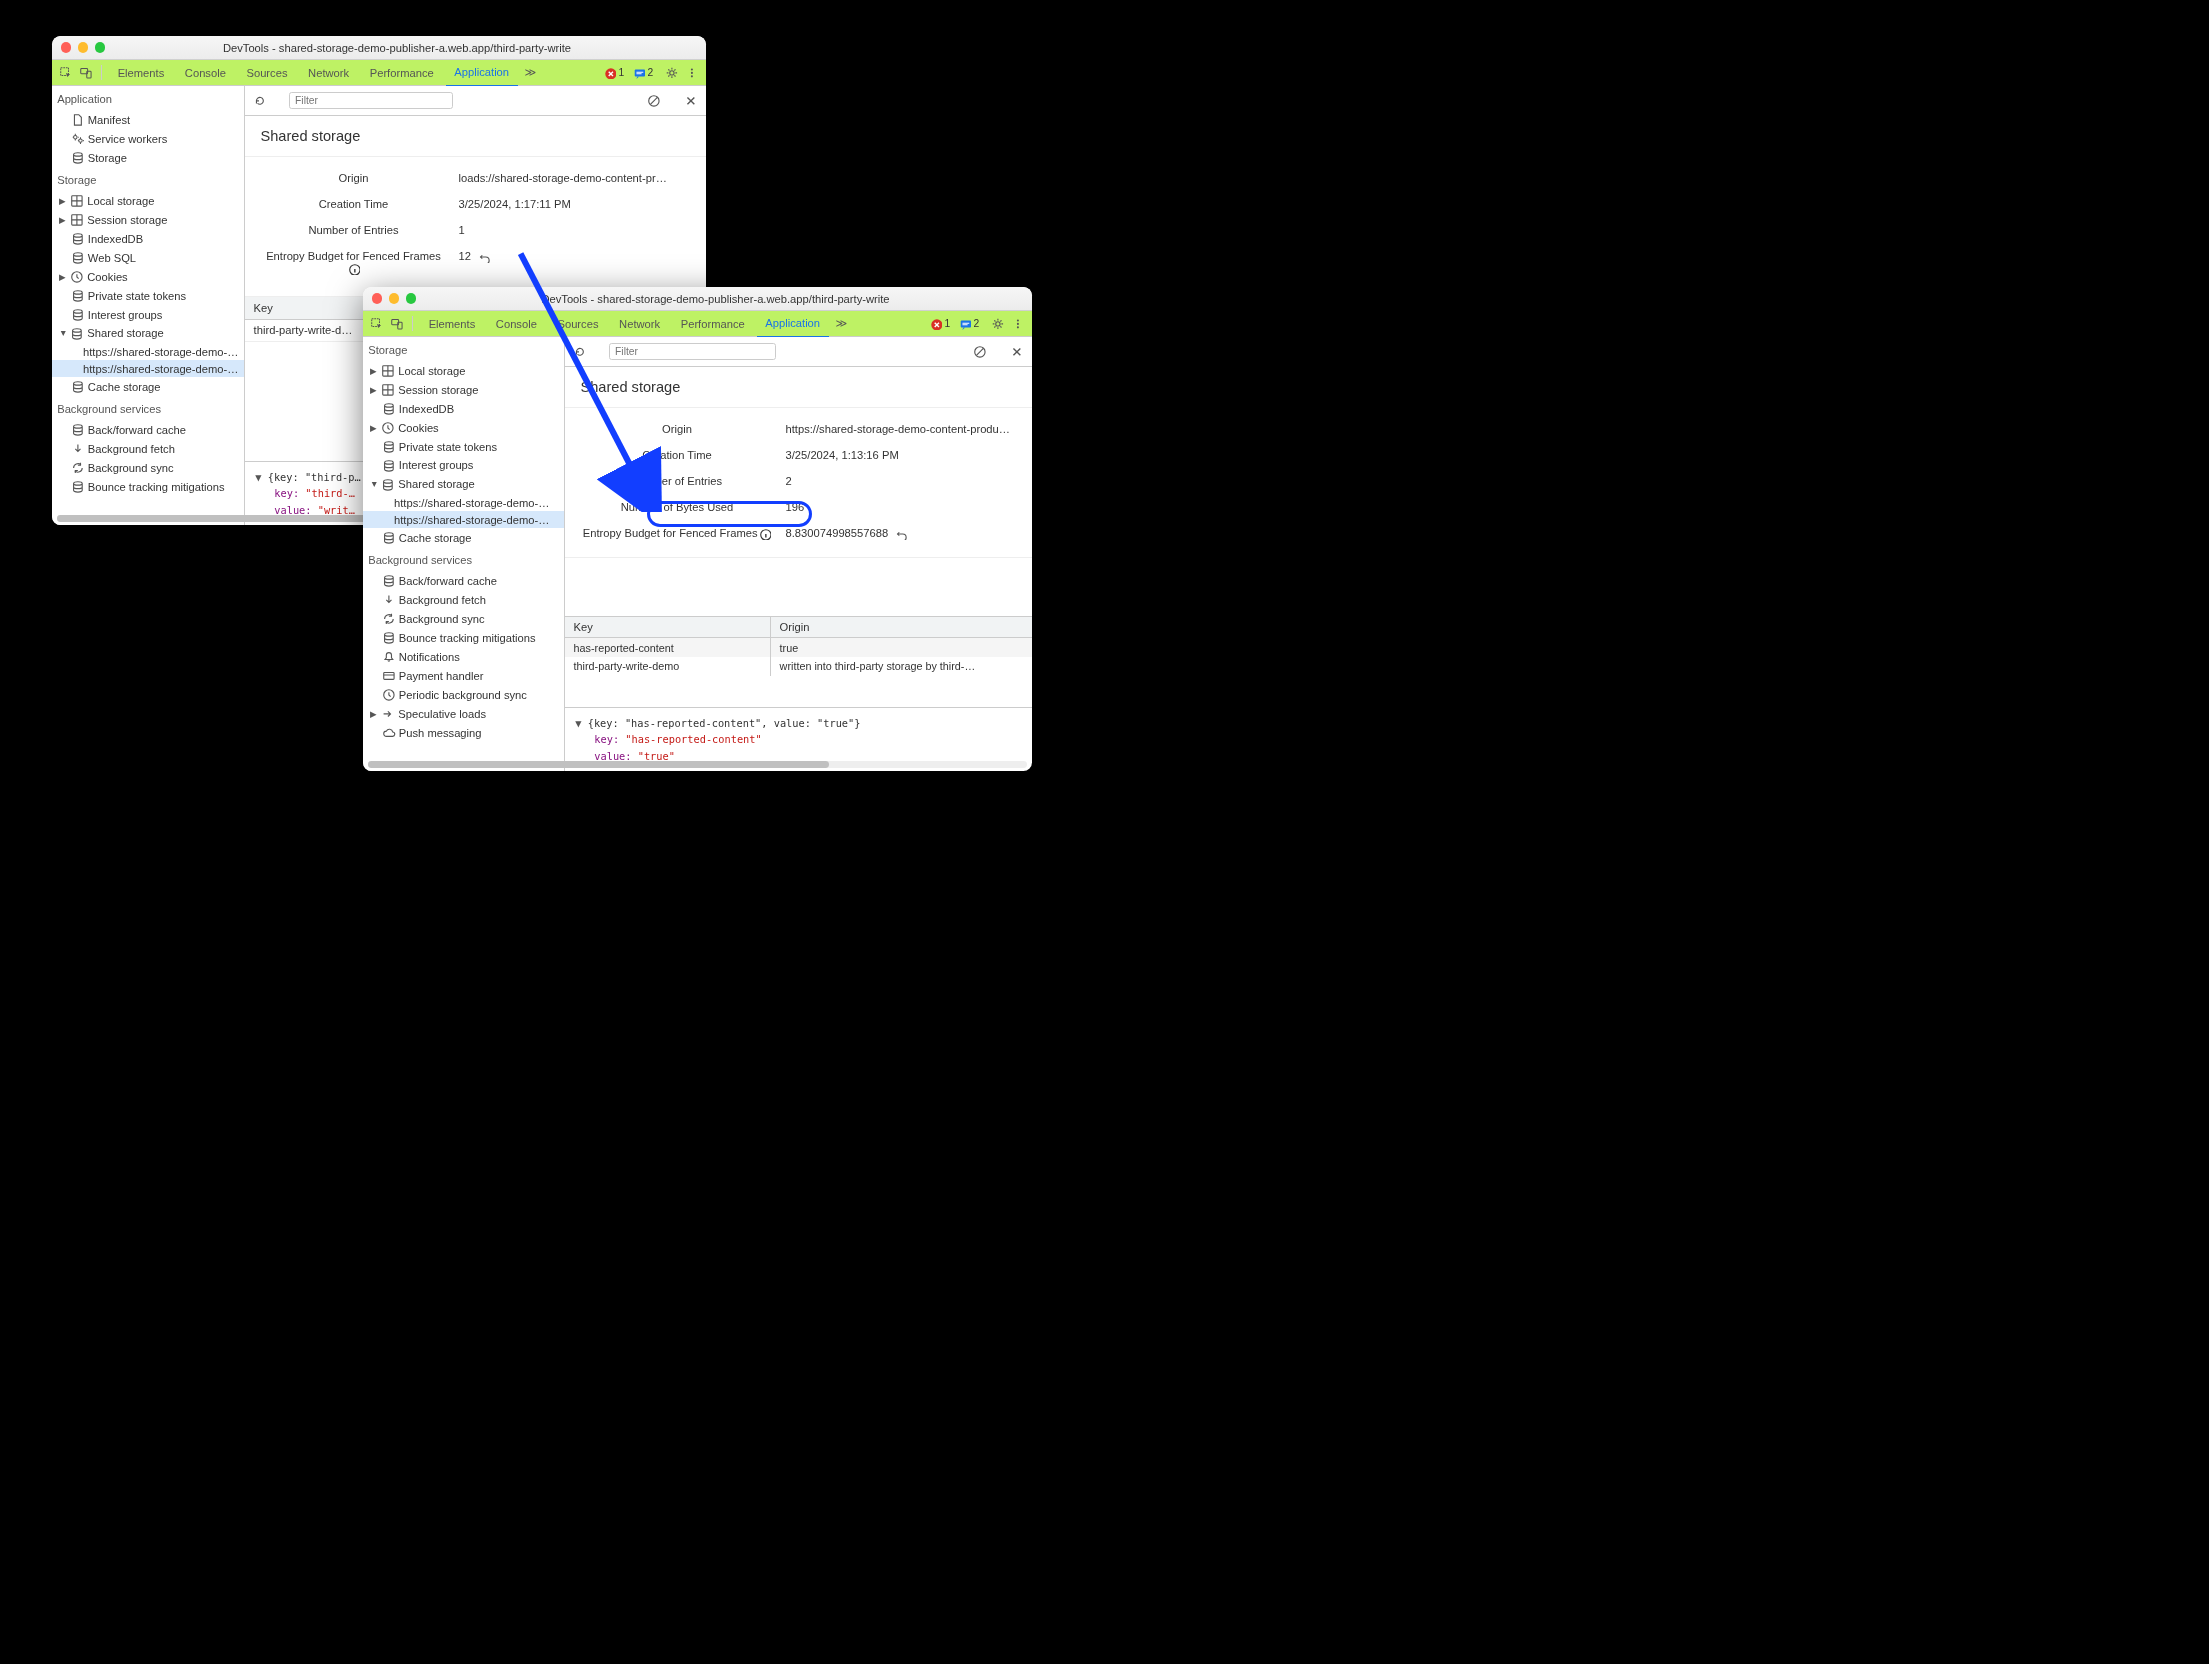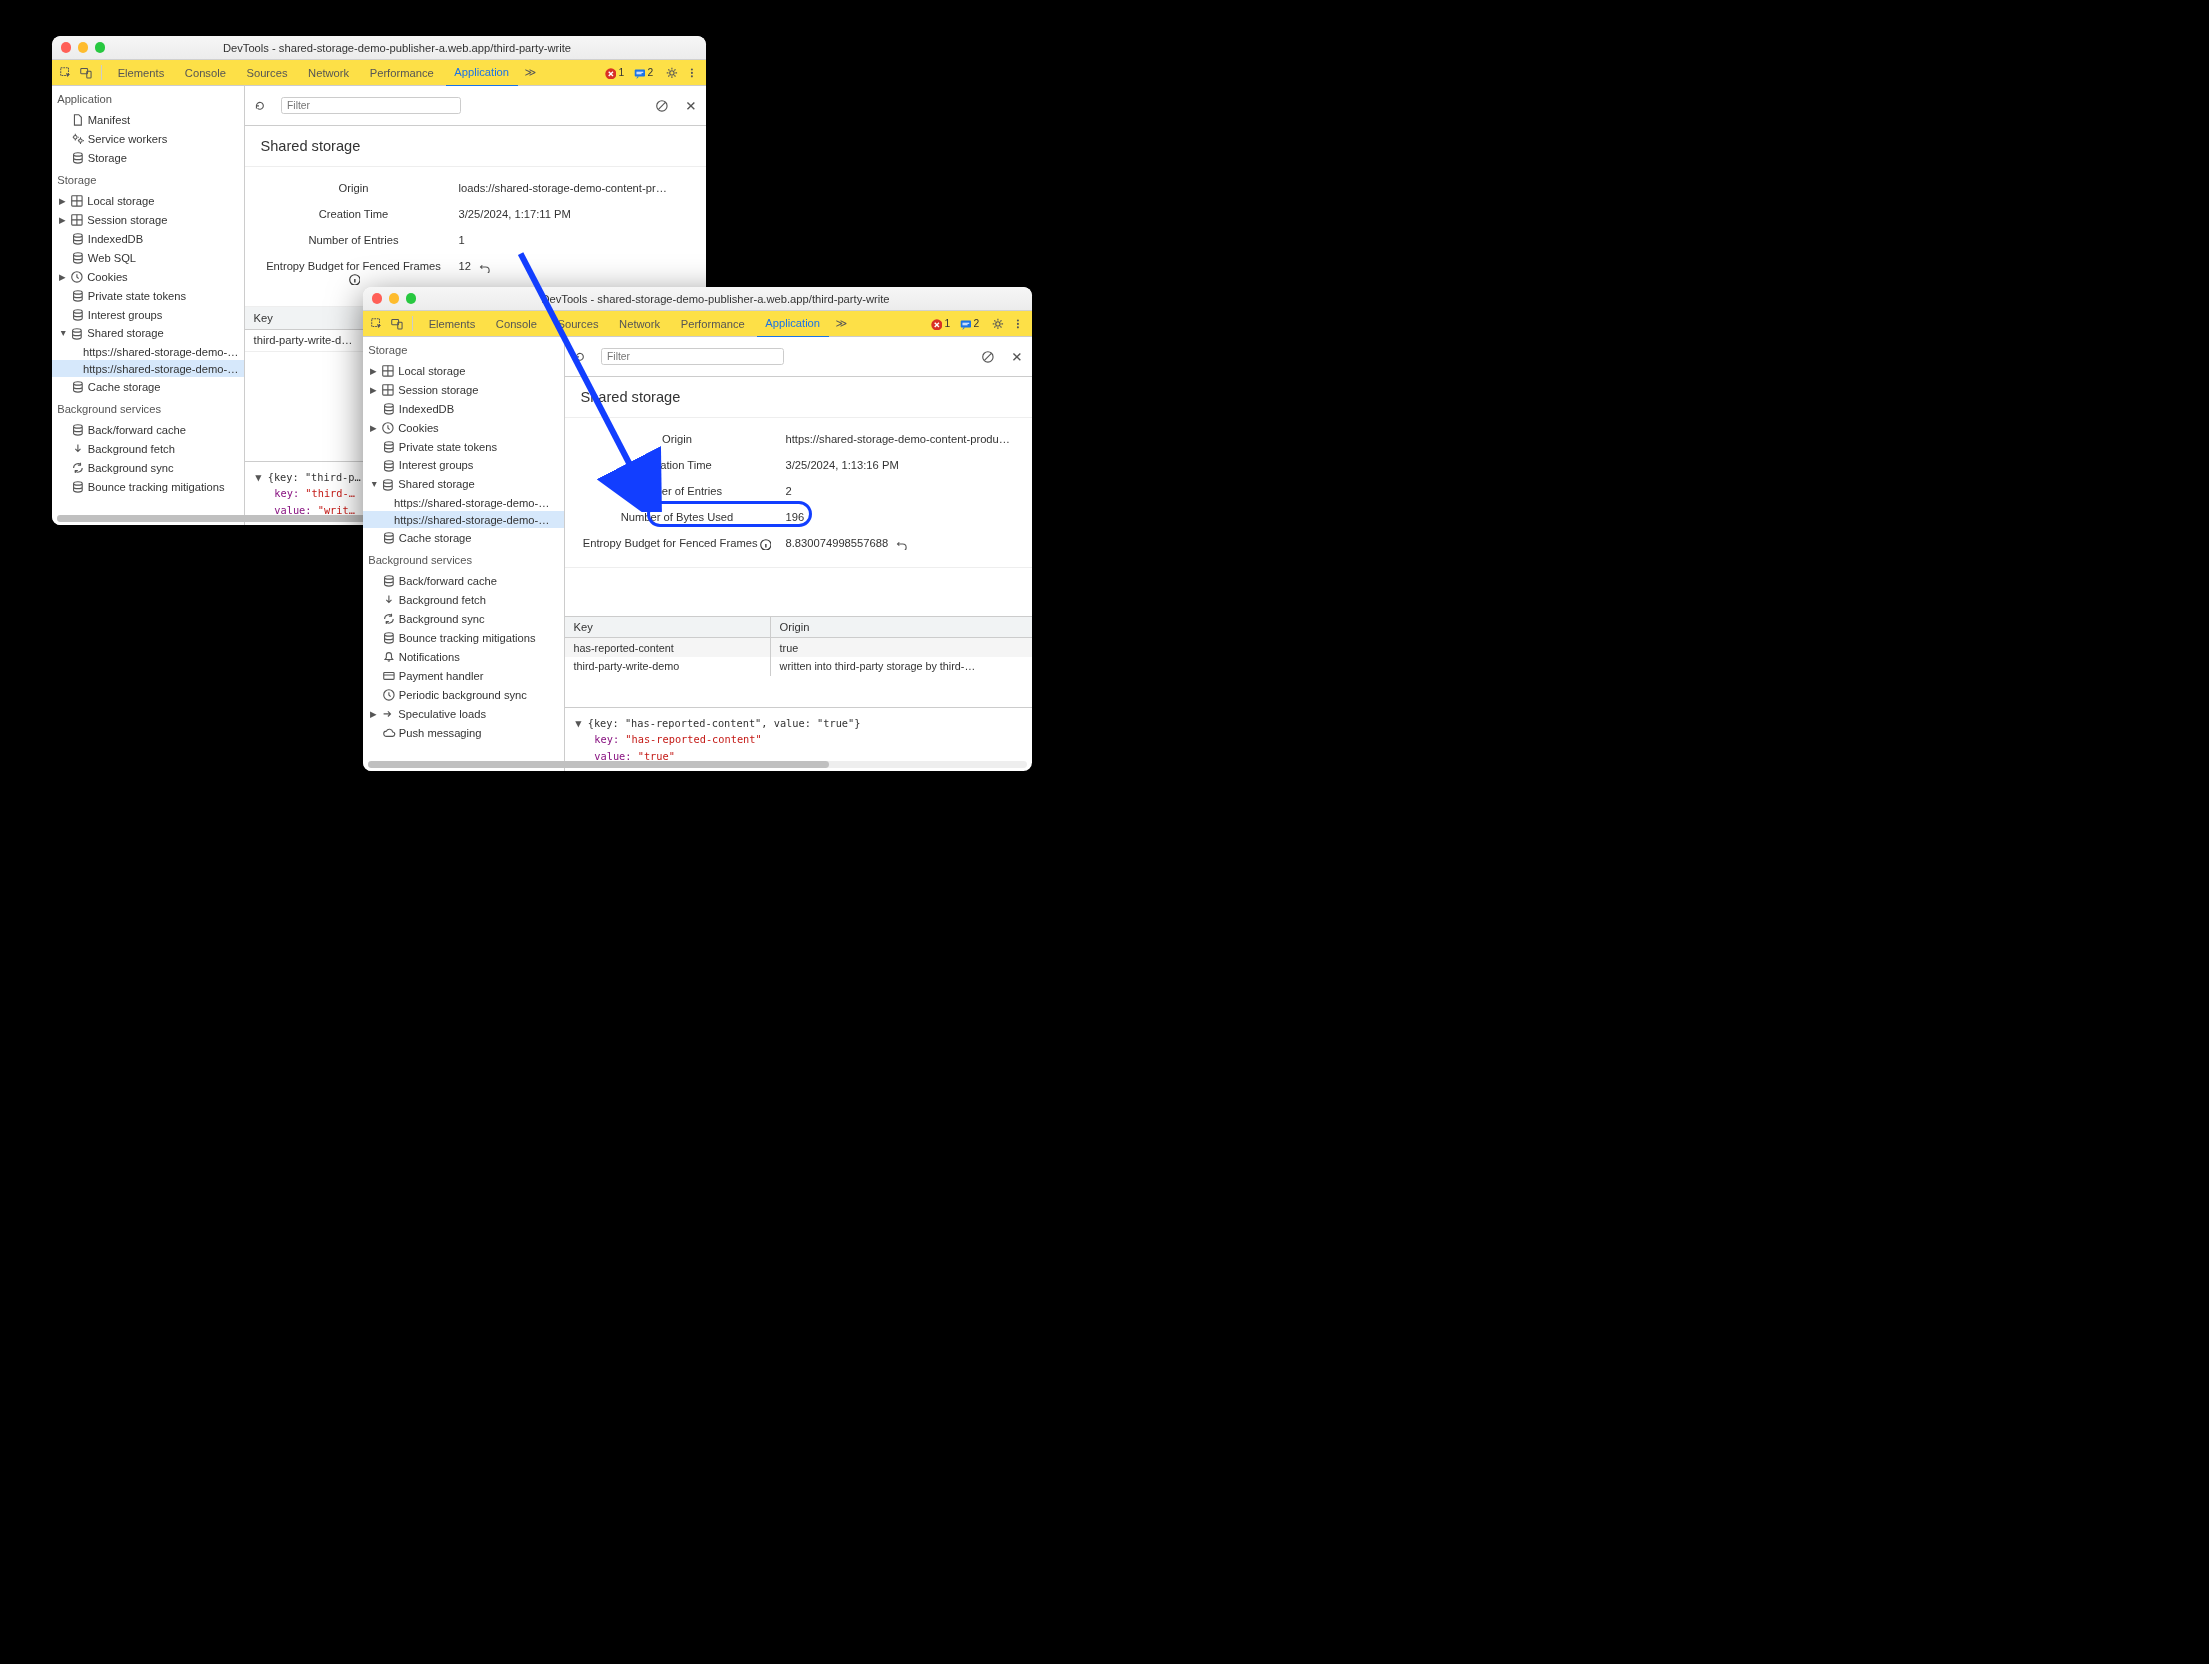--- a/index.html
+++ b/index.html
@@ -29,21 +29,21 @@
   position: relative;
 }
 .traffic { display: flex; gap: 6.9px; }
 .dot { width: 10.3px; height: 10.3px; border-radius: 50%; }
 .dot.red { background: #ff5f57; }
 .dot.yellow { background: #febc2e; }
 .dot.green { background: #28c840; }
 .title { position: absolute; left: 0; right: 0; text-align: center; font-size: 11.2px; color: #333; font-weight: 500; pointer-events: none; margin-left: 36px; }
 .tabbar {
   height: 26px;
-  background: #fde047;
+  background: #bef264;
   border-bottom: 0.9px solid #ccc;
   display: flex;
   align-items: center;
   padding: 0 5.2px;
   gap: 3.4px;
 }
 .tool-icon { width: 17px; height: 17px; display: flex; align-items: center; justify-content: center; color: #555; }
 .tabbar .tab { padding: 0 8.6px; height: 26px; display: flex; align-items: center; color: #555; font-size: 11.2px; }
 .tabbar .tab.active { color: #1a73e8; border-bottom: 1.7px solid #1a73e8; }
 .tabbar .more { color: #555; padding: 0 3.4px; }
@@ -58,21 +58,21 @@
 .sidebar::-webkit-scrollbar-thumb { background: #c0c0c0; border-radius: 4.3px; }
 .section-title { font-size: 11.2px; color: #555; padding: 6.9px 5.2px 5.2px 5.2px; }
 .item { display: flex; align-items: center; gap: 3px; padding: 2.6px 3.4px 2.6px 6.9px; white-space: nowrap; font-size: 11.2px; color: #333; }
 .item .arrow { width: 8.6px; display: inline-flex; color: #555; font-size: 8.6px; }
 .item .icon { width: 13.8px; height: 13.8px; display: inline-flex; align-items: center; justify-content: center; color: #555; }
 .item.child { padding-left: 31px; }
 .item.selected { background: #d6e8fb; }
 .item.indent2 { padding-left: 19px; }
 
 .content { flex: 1; display: flex; flex-direction: column; position: relative; }
-.filterbar { height: 40px; border-bottom: 0.9px solid #ccc; display: flex; align-items: center; padding: 0 6.9px; gap: 12px; }
+.filterbar { height: 30px; border-bottom: 0.9px solid #ccc; display: flex; align-items: center; padding: 0 6.9px; gap: 20px; }
 .filterbar input { flex: 1; max-width: 215px; height: 17px; border: 0.9px solid #ccc; border-radius: 2.6px; padding: 0 5.2px; font-size: 10.3px; }
 .filterbar .icon-btn { width: 17px; height: 17px; display: flex; align-items: center; justify-content: center; color: #555; }
 
 .heading { font-size: 14.6px; padding: 12px 15.5px; color: #333; border-bottom: 0.9px solid #eee; }
 
 .meta { padding: 8.6px 15.5px 13.8px; border-bottom: 0.9px solid #eee; }
 .meta-row { display: flex; padding: 6.9px 0; font-size: 11.2px; }
 .meta-row .label { width: 198px; text-align: center; color: #333; padding-right: 12px; }
 .meta-row .value { flex: 1; color: #333; white-space: nowrap; overflow: hidden; text-overflow: ellipsis; }
 .info-icon { display: inline-flex; vertical-align: middle; margin-left: 1.7px; }

